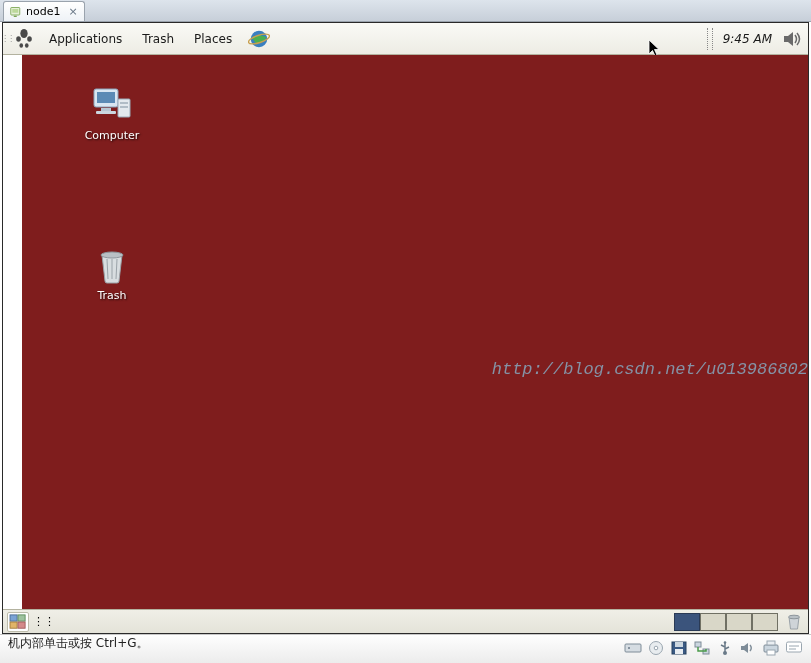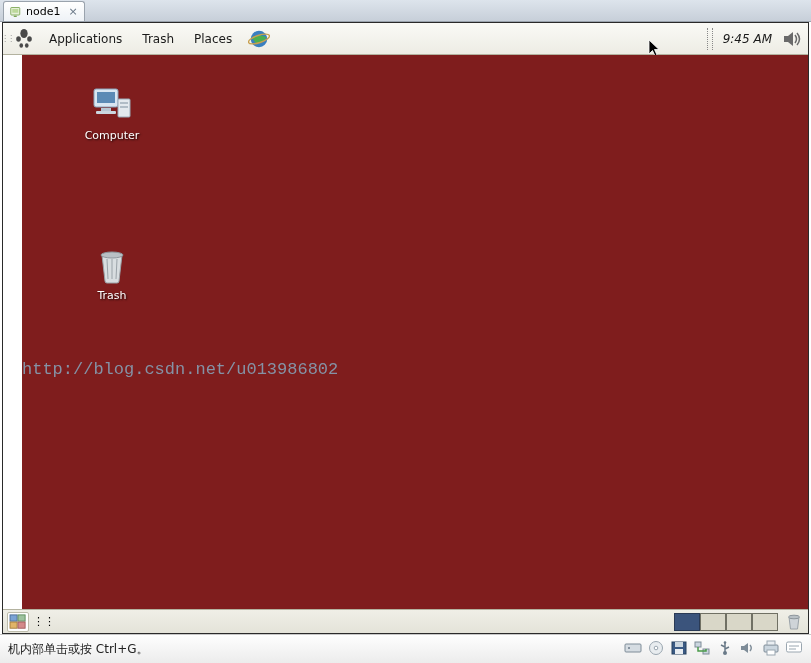--- a/index.html
+++ b/index.html
@@ -61,25 +61,26 @@
   }
   .d-icon {
     position: absolute; width: 100px; text-align: center;
     color: #fff; font-size: 11px;
     text-shadow: 1px 1px 2px rgba(0,0,0,.8);
     cursor: default;
   }
   .d-icon .pic { width: 48px; height: 40px; margin: 0 auto 4px; display:block; }
   .watermark {
     position: absolute; left: 0; right: 0; top: 305px;
-    text-align: left;
+    text-align: right;
     font-family: "Courier New", monospace;
     font-size: 17px;
     color: #8592a5;
     pointer-events: none;
+    font-style: italic;
   }
   .cursor-ptr {
     position: absolute; left: 645px; top: 16px; width: 14px; height: 20px;
     pointer-events: none;
   }
 
   
   .bottom-panel {
     position: absolute; left: 0; right: 0; bottom: 0; height: 24px;
     background: linear-gradient(#f0efe7, #e4e3d9);
@@ -91,21 +92,21 @@
   .ws-switch { display:flex; margin-left:6px; }
   .ws-box { width: 26px; height: 18px; border: 1px solid #707064; background:#d9d7c8; }
   .ws-box.active { background:#3b547c; border-color:#2a3a55; }
   .trash-tray { width: 20px; height: 20px; display:inline-flex; margin-left:6px;}
 
   
   .host-status {
     position: absolute; left: 0; right: 0; bottom: 0; height: 29px;
     background: linear-gradient(#fefefe, #ececec);
     border-top: 1px solid #c8c8c8;
-    display: flex; align-items: center; justify-content: space-between;
+    display: flex; justify-content: space-between;
     font-size: 12px; padding: 0 8px;
   }
   .host-status .hint { color: #222; }
   .host-icons { display:flex; align-items:center; gap:5px; }
   .host-icons svg { width: 18px; height: 16px; }
 </style>
 </head>
 <body>
 
 <div class="host-tabstrip">

